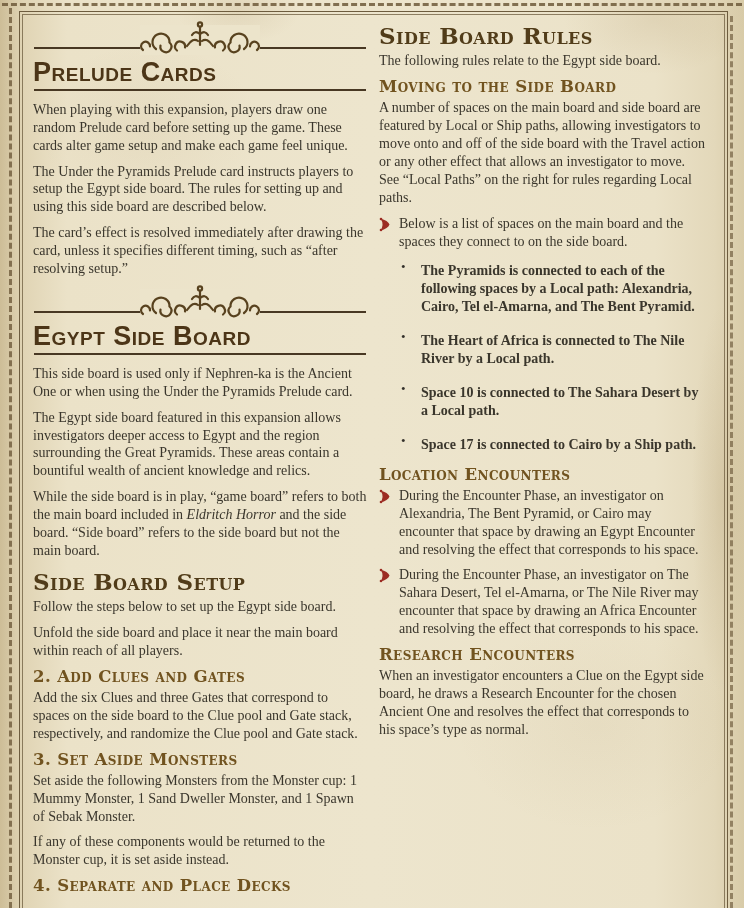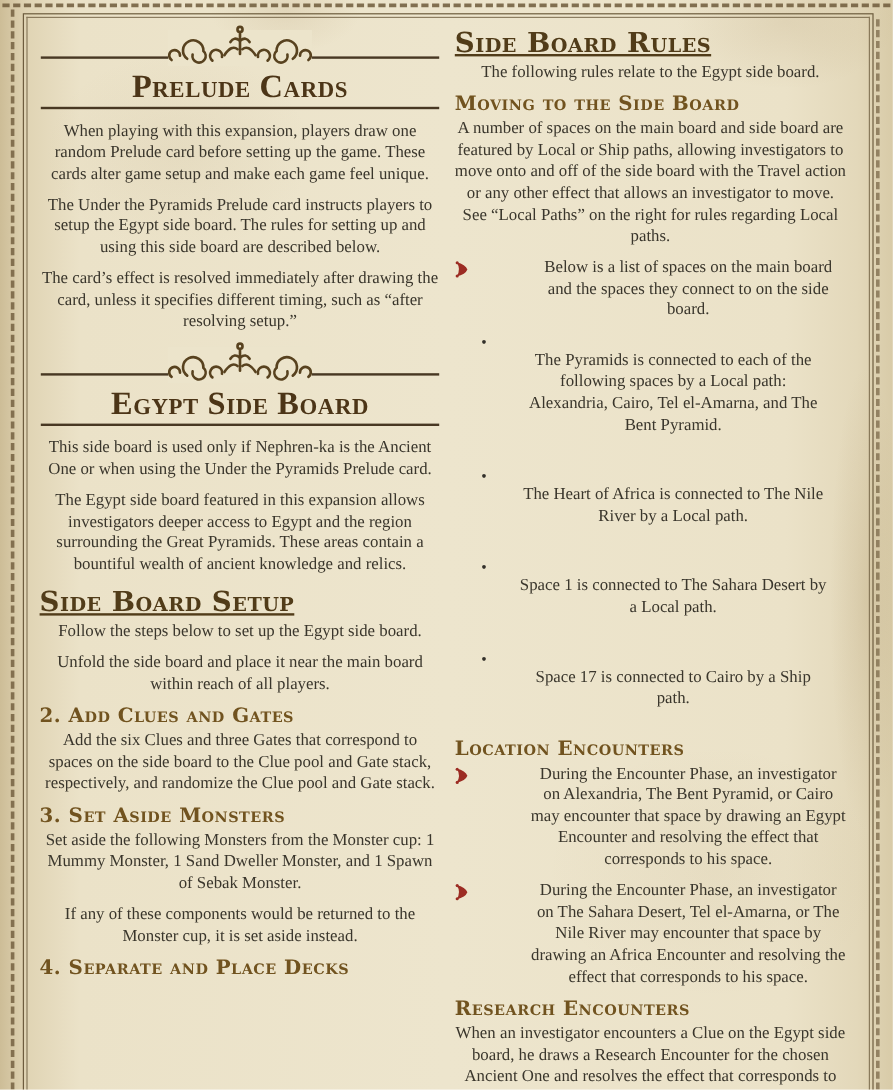--- a/index.html
+++ b/index.html
@@ -17,44 +17,44 @@
   .stitch-top{position:absolute;top:3px;left:2px;right:2px;height:0;border-top:3px dashed #6f5b3b;opacity:.85;}
   .stitch-left{position:absolute;left:9px;top:8px;bottom:0;width:0;border-left:3px dashed #6f5b3b;opacity:.8;}
   .stitch-right{position:absolute;right:11px;top:16px;bottom:0;width:0;border-right:3px dashed #746142;opacity:.7;}
   .frame{position:absolute;left:19px;right:16px;top:11px;bottom:-8px;border:1px solid #6d5c3e;}
   .frame::after{content:"";position:absolute;left:2px;right:2px;top:2px;bottom:0;border:1px solid #6d5c3e;border-bottom:none;opacity:.75;}
 
   .col{position:absolute;top:24px;}
   .col-left{left:33px;width:334px;}
   .col-right{left:379px;width:326px;}
 
-  p{margin:0 0 8px 0;font-size:14px;line-height:1.28;text-align:center;}
+  p{margin:0 0 8px 0;font-size:14px;line-height:1.28;}
   .ital{font-style:italic;}
 
   .orn-wrap{position:relative;height:33px;margin:0;}
   .orn-wrap.second{margin-top:10px;}
   .orn-line{position:absolute;left:1px;right:1px;top:23px;height:1.5px;background:#483823;}
   .orn-svg{position:absolute;left:50%;top:-5px;transform:translateX(-50%);width:200px;height:38px;}
 
-  .title{font-size:27px;font-variant:small-caps;color:#4c3517;text-align:center;
-         line-height:1.05;margin:1px 0 2px 0;letter-spacing:.5px;font-family:Liberation Serif, serif;font-weight:600;}
+  .title{font-size:27px;font-variant:small-caps;color:#4c3517;
+         line-height:1.05;margin:1px 0 2px 0;letter-spacing:.5px;font-family:Liberation Sans, sans-serif;font-weight:600;}
   .title-rule{height:1.5px;background:#483823;margin:3px 1px 10px 1px;}
 
   .section-title{font-size:23px;font-variant:small-caps;color:#513c19;line-height:1.05;
-         margin:10px 0 4px 0;letter-spacing:.4px;font-family:"DejaVu Serif","Liberation Serif",serif;font-weight:600;text-decoration:underline;}
+         margin:10px 0 4px 0;letter-spacing:.4px;font-family:"DejaVu Serif","Liberation Serif",serif;font-weight:600;}
   .col-right .section-title{margin-top:0;}
   h3{font-size:16.5px;font-variant:small-caps;color:#71531f;line-height:1.1;
      margin:2px 0 3px 0;letter-spacing:.4px;font-family:"DejaVu Serif","Liberation Serif",serif;font-weight:600;}
 
-  .arrow-item{display:flex;margin:0 0 8px 0;gap:43px;}
+  .arrow-item{display:flex;margin:0 0 8px 0;}
   .arrow-ic{flex:0 0 20px;padding-top:2px;}
   .arrow-item p{margin:0;}
   .bullet-item{display:flex;margin:0 0 8px 0;padding-left:22px;}
   .dot{flex:0 0 16px;color:#33302a;font-size:13px;line-height:1.35;}
-  .bullet-item p{margin:16px;}
+  .bullet-item p{margin:4px;font-weight:bold;}
 </style>
 </head>
 <body>
 
 <div class="stitch-top"></div>
 <div class="stitch-left"></div>
 <div class="stitch-right"></div>
 <div class="frame"></div>
 
 <div class="col col-left">
@@ -100,20 +100,21 @@
         <circle cx="100" cy="5.5" r="2.1"></circle>
         <path d="M100 15 q-5 -4 -8 1"></path>
         <path d="M100 15 q5 -4 8 1"></path>
       </g>
     </svg>
   </div>
   <div class="title">Egypt Side Board</div>
   <div class="title-rule"></div>
   <p>This side board is used only if Nephren-ka is the Ancient One or when using the Under the Pyramids Prelude card.</p>
   <p>The Egypt side board featured in this expansion allows investigators deeper access to Egypt and the region surrounding the Great Pyramids. These areas contain a bountiful wealth of ancient knowledge and relics.</p>
+  <p><span>While the side board is in play, “game board” refers to both the main board included in </span><span class="ital">Eldritch Horror</span><span> and the side board. “Side board” refers to the side board but not the main board.</span></p>
 
   <div class="section-title">Side Board Setup</div>
   <p>Follow the steps below to set up the Egypt side board.</p>
 
   <p>Unfold the side board and place it near the main board within reach of all players.</p>
 
   <h3>2. Add Clues and Gates</h3>
   <p>Add the six Clues and three Gates that correspond to spaces on the side board to the Clue pool and Gate stack, respectively, and randomize the Clue pool and Gate stack.</p>
 
   <h3>3. Set Aside Monsters</h3>
@@ -145,21 +146,21 @@
   <div class="bullet-item">
     <span class="dot">•</span>
     <p>The Pyramids is connected to each of the following spaces by a Local path: Alexandria, Cairo, Tel el-Amarna, and The Bent Pyramid.</p>
   </div>
   <div class="bullet-item">
     <span class="dot">•</span>
     <p>The Heart of Africa is connected to The Nile River by a Local path.</p>
   </div>
   <div class="bullet-item">
     <span class="dot">•</span>
-    <p>Space 1 is connected to The Sahara Desert by a Local path.</p>
+    <p>Space 10 is connected to The Sahara Desert by a Local path.</p>
   </div>
   <div class="bullet-item">
     <span class="dot">•</span>
     <p>Space 17 is connected to Cairo by a Ship path.</p>
   </div>
 
   <h3>Location Encounters</h3>
 
   <div class="arrow-item">
     <span class="arrow-ic">

